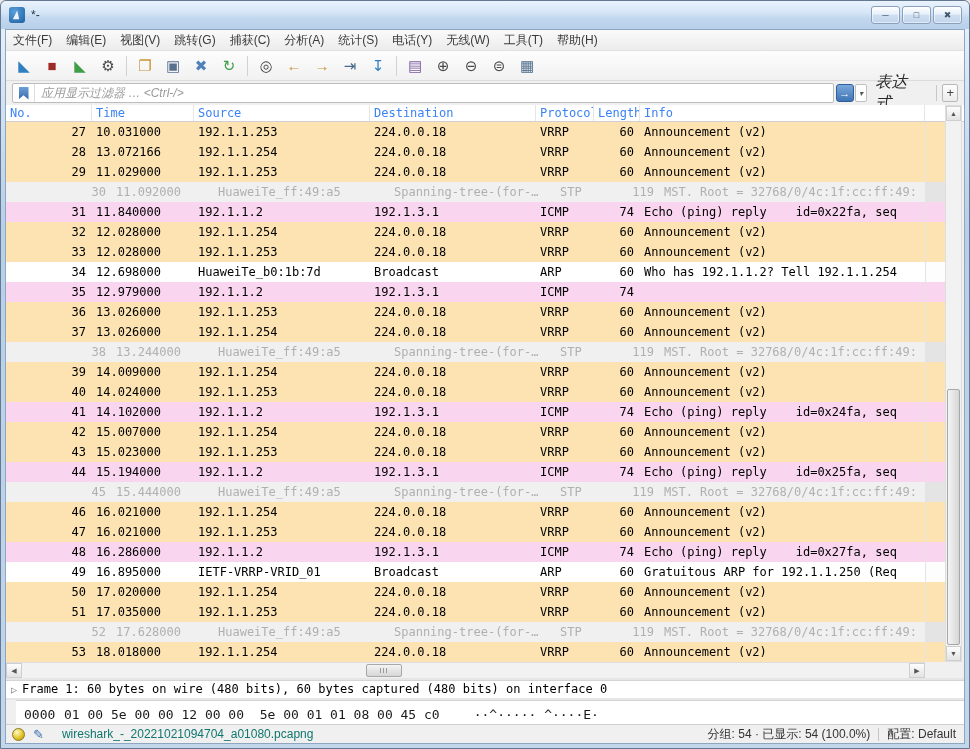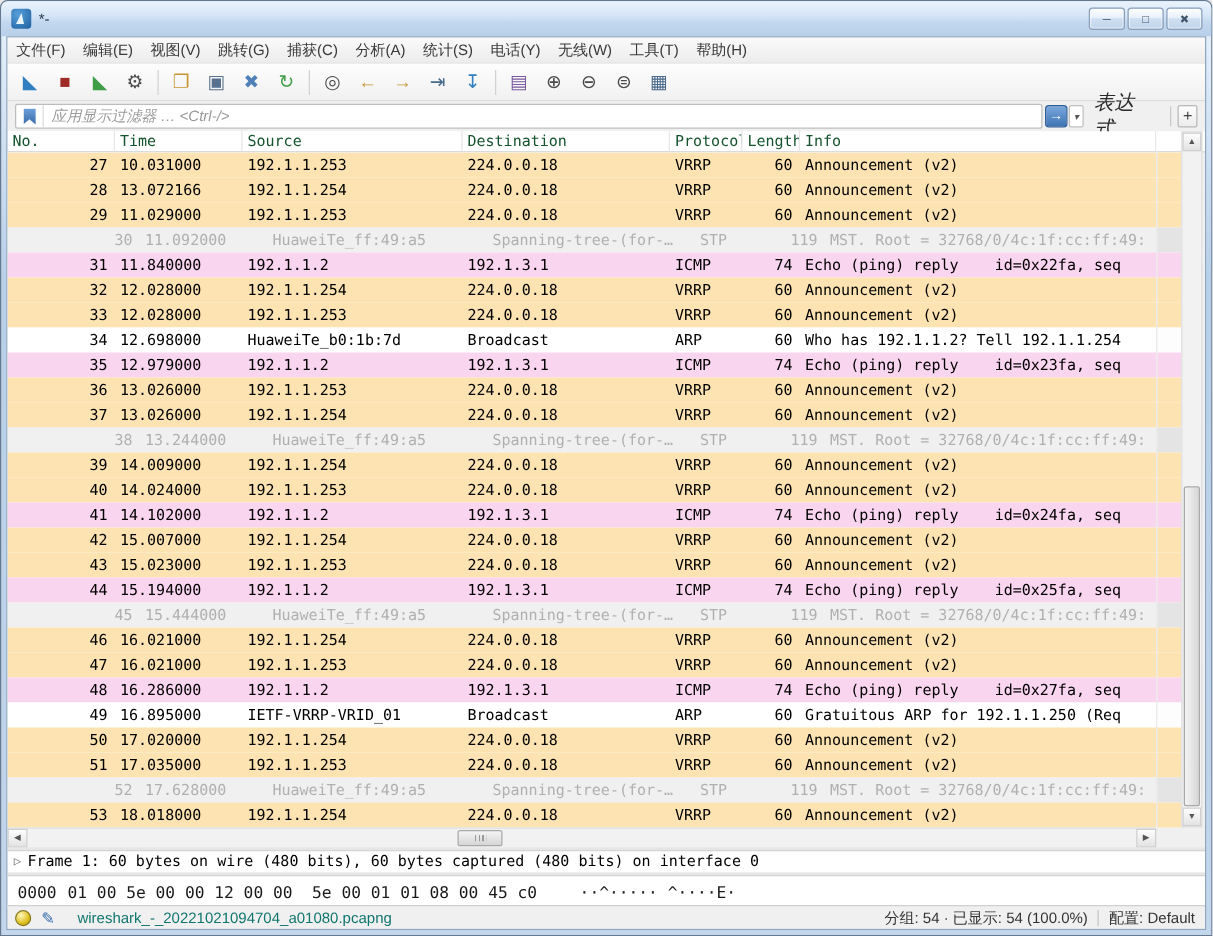--- a/index.html
+++ b/index.html
@@ -55,21 +55,21 @@
   .caret-btn { width:14px; height:18px; margin-left:1px; border:1px solid #c0c0c0; background:#fff;
     font-size:8px; color:#555; text-align:center; line-height:17px; border-radius:2px; }
   .expr-label { margin-left:8px; font-size:16px; color:#2a2a2a; }
   .fb-spacer { flex:1; }
   .fb-sep { width:1px; height:16px; background:#c8c8c8; margin:0 5px; }
   .plus-btn { width:18px; height:18px; border:1px solid #b8b8b8; border-radius:2px;
     background:linear-gradient(#fdfdfd,#ececec); text-align:center; line-height:15px; font-size:13px; color:#444; }
 
   
   .pkt-header { position:absolute; top:75px; left:0; width:919px; height:17px; display:flex;
-    background:#fff; border-bottom:1px solid #d0d0d0; font:12px/16px "DejaVu Sans Mono", monospace; color:#14532d; }
+    background:#fff; border-bottom:1px solid #d0d0d0; font:12px/16px "DejaVu Sans Mono", monospace; color:#3b82f6; }
   .header-corner { position:absolute; top:75px; left:919px; right:0; height:17px; background:#fff; border-bottom:1px solid #d0d0d0; }
   .th { border-right:1px solid #e6e6e6; padding-left:4px; overflow:hidden; white-space:pre; }
 
   .w-no { flex:0 0 86px; } .w-time { flex:0 0 102px; } .w-source { flex:0 0 176px; }
   .w-destination { flex:0 0 166px; } .w-protocol { flex:0 0 58px; } .w-length { flex:0 0 46px; }
   .w-info { flex:1 1 auto; }
 
   .pkt-list { position:absolute; top:92px; left:0; width:919px; height:540px; overflow:hidden;
     background:#fff; font:12px/20px "DejaVu Sans Mono", monospace; color:#000; }
   .pkt-row { display:flex; height:20px; }
@@ -110,21 +110,21 @@
 
   
   .splitter { position:absolute; left:0; right:0; height:2px; background:#e6e6e6; }
   .sp1 { top:648px; } .sp2 { top:668px; }
   .detail { position:absolute; top:650px; left:0; right:0; height:18px; background:#fff;
     border-top:1px solid #d4d4d4; display:flex; overflow:hidden;
     font:12px/17px "DejaVu Sans Mono", monospace; color:#000; }
   .expander { width:16px; text-align:center; color:#707070; font-size:10px; line-height:17px; }
 
   
-  .hexpane { position:absolute; top:670px; left:0; right:0; height:27px; background:#fff;
+  .hexpane { position:absolute; top:670px; left:10px; right:0; height:27px; background:#fff;
     border-top:1px solid #d4d4d4; display:flex; align-items:center;
     font:13px "DejaVu Sans Mono", monospace; color:#1a1a1a; }
   .hex-offset { margin-left:8px; width:40px; }
   .hex-bytes { white-space:pre; }
   .hex-ascii { margin-left:34px; white-space:pre; }
 
   
   .statusbar { position:absolute; left:0; right:0; bottom:0; height:19px; background:#f0f0f0;
     border-top:1px solid #d0d0d0; display:flex; align-items:center; font-size:12px; color:#333; }
   .expert-dot { width:13px; height:13px; border-radius:50%; margin-left:6px;
@@ -329,21 +329,20 @@
           <div class="cell w-length a-right">60</div>
           <div class="cell w-info">Who has 192.1.1.2? Tell 192.1.1.254</div>
         </div>
         <div class="pkt-row row-icmp">
           <div class="cell w-no a-right">35</div>
           <div class="cell w-time">12.979000</div>
           <div class="cell w-source">192.1.1.2</div>
           <div class="cell w-destination">192.1.3.1</div>
           <div class="cell w-protocol">ICMP</div>
           <div class="cell w-length a-right">74</div>
-          <div class="cell w-info">Echo (ping) reply    id=0x23fa, seq</div>
         </div>
         <div class="pkt-row row-vrrp">
           <div class="cell w-no a-right">36</div>
           <div class="cell w-time">13.026000</div>
           <div class="cell w-source">192.1.1.253</div>
           <div class="cell w-destination">224.0.0.18</div>
           <div class="cell w-protocol">VRRP</div>
           <div class="cell w-length a-right">60</div>
           <div class="cell w-info">Announcement (v2)</div>
         </div>

